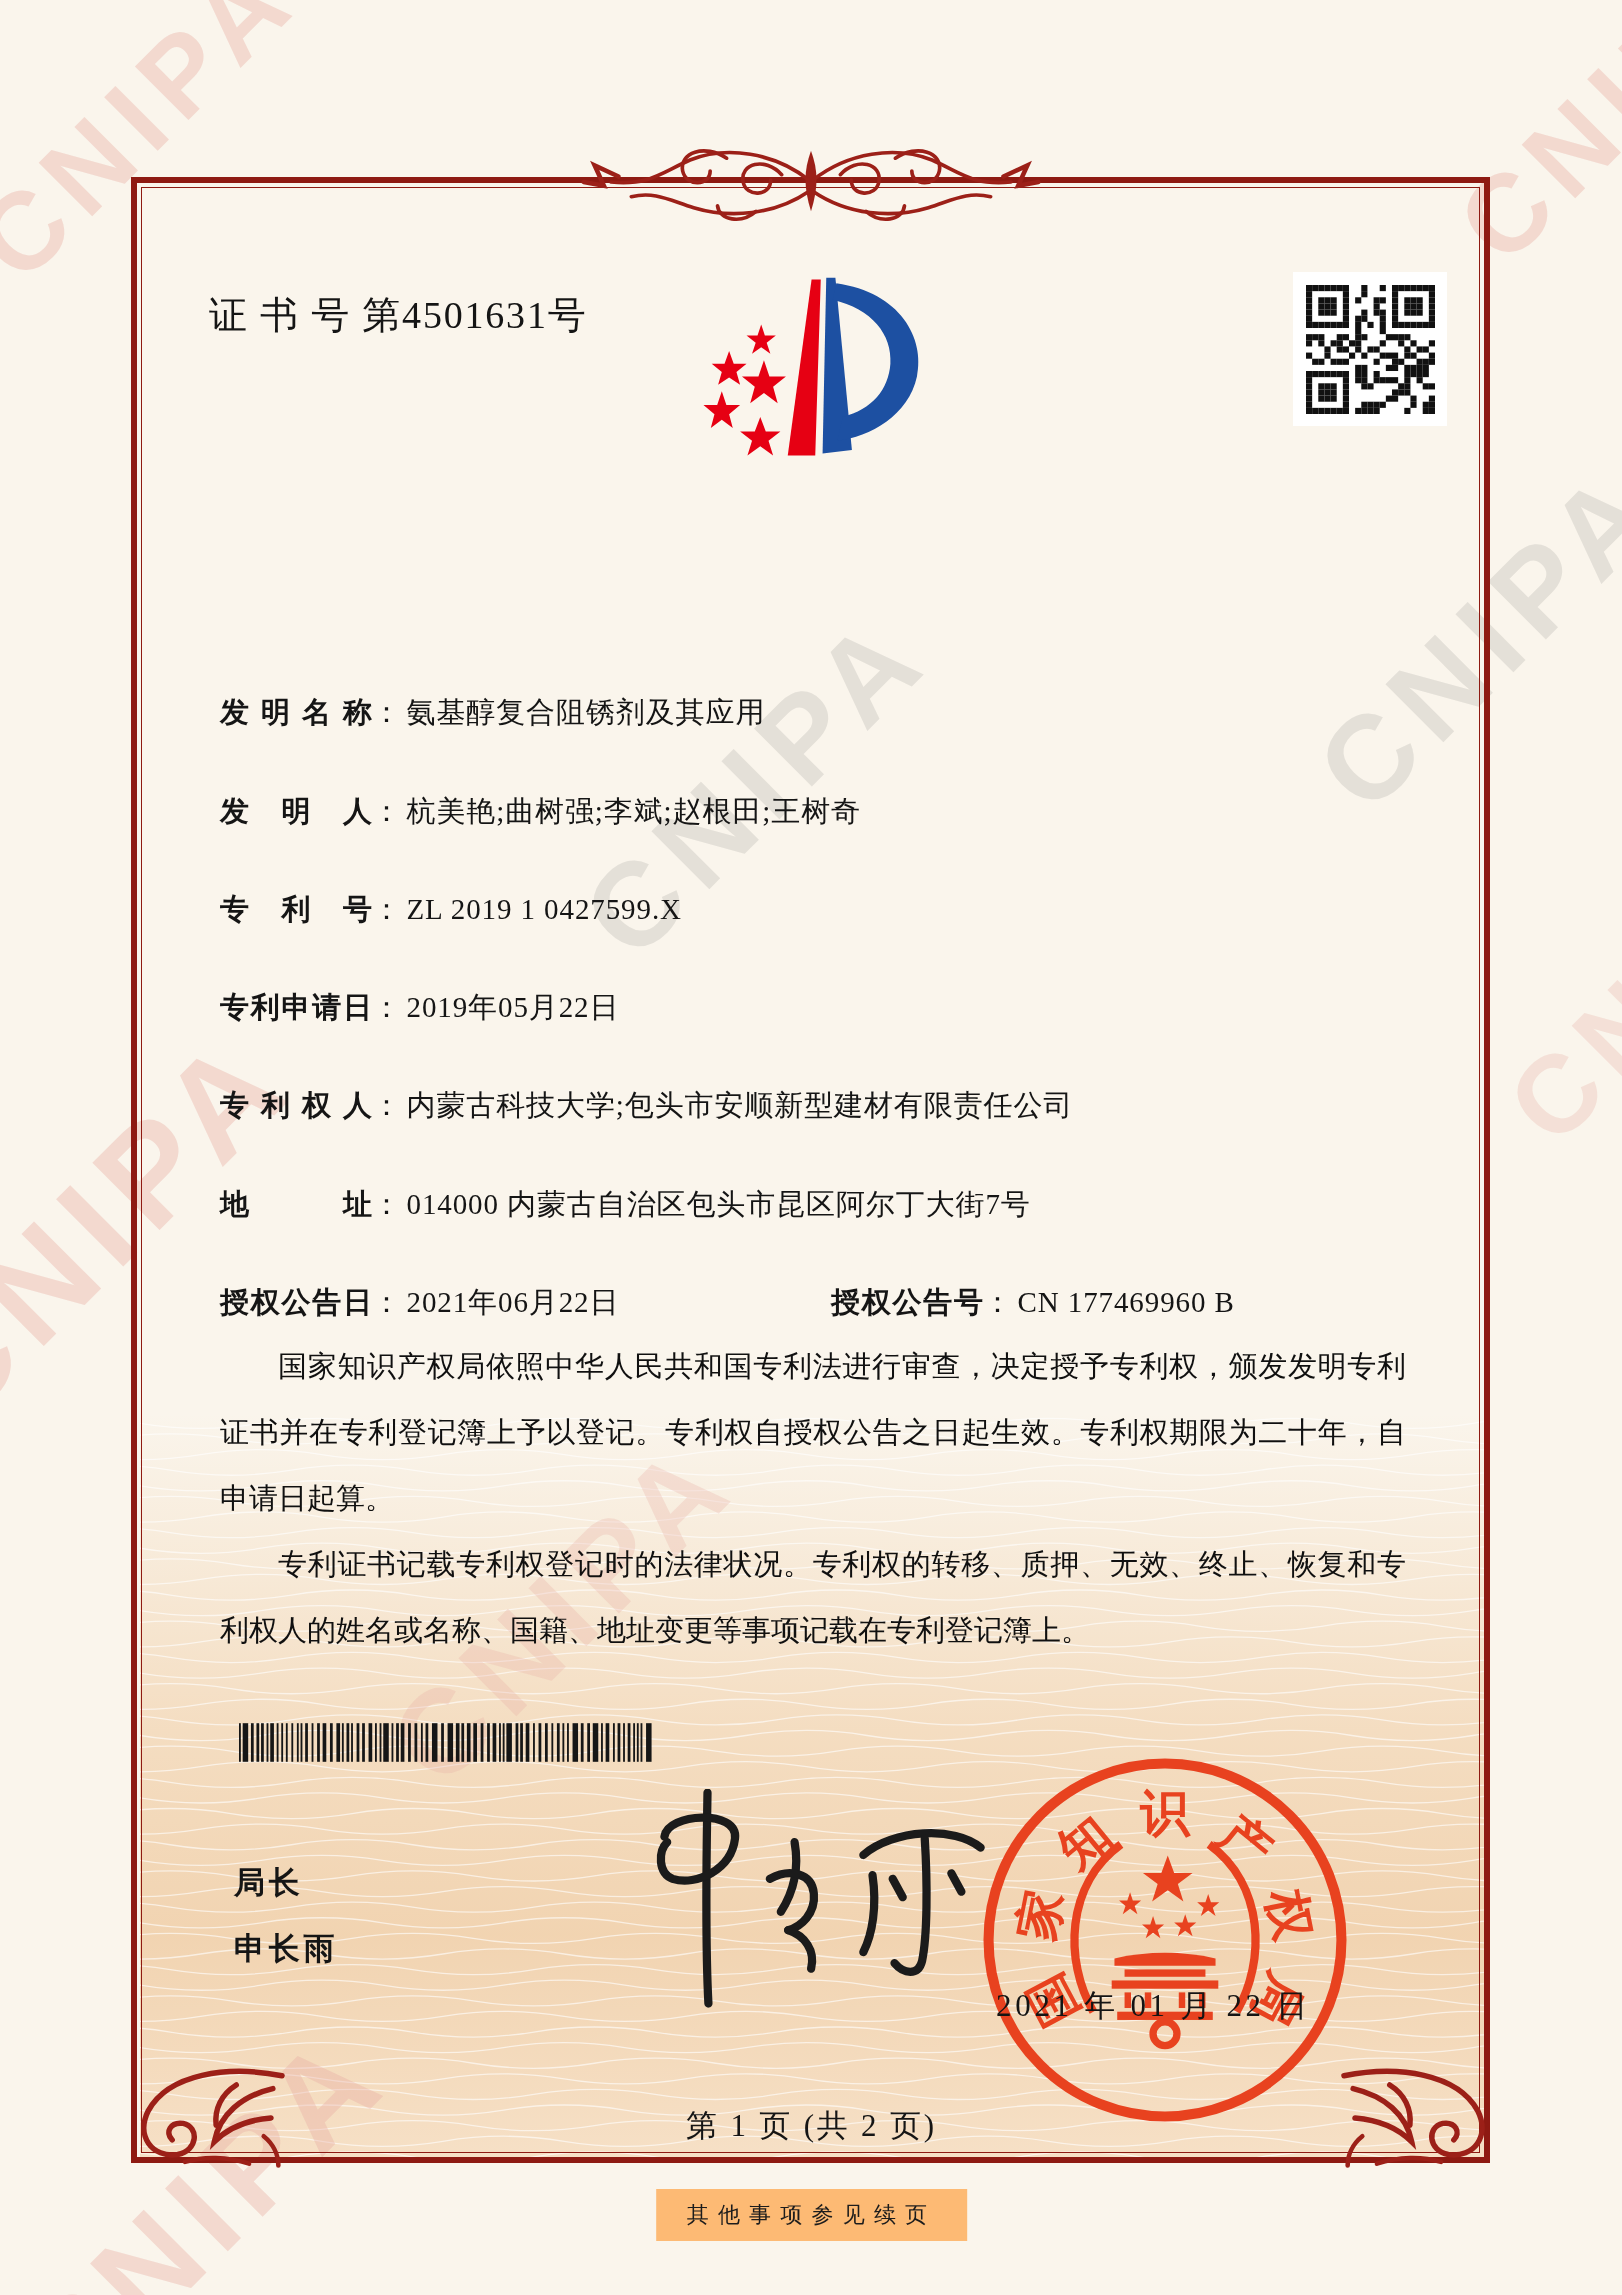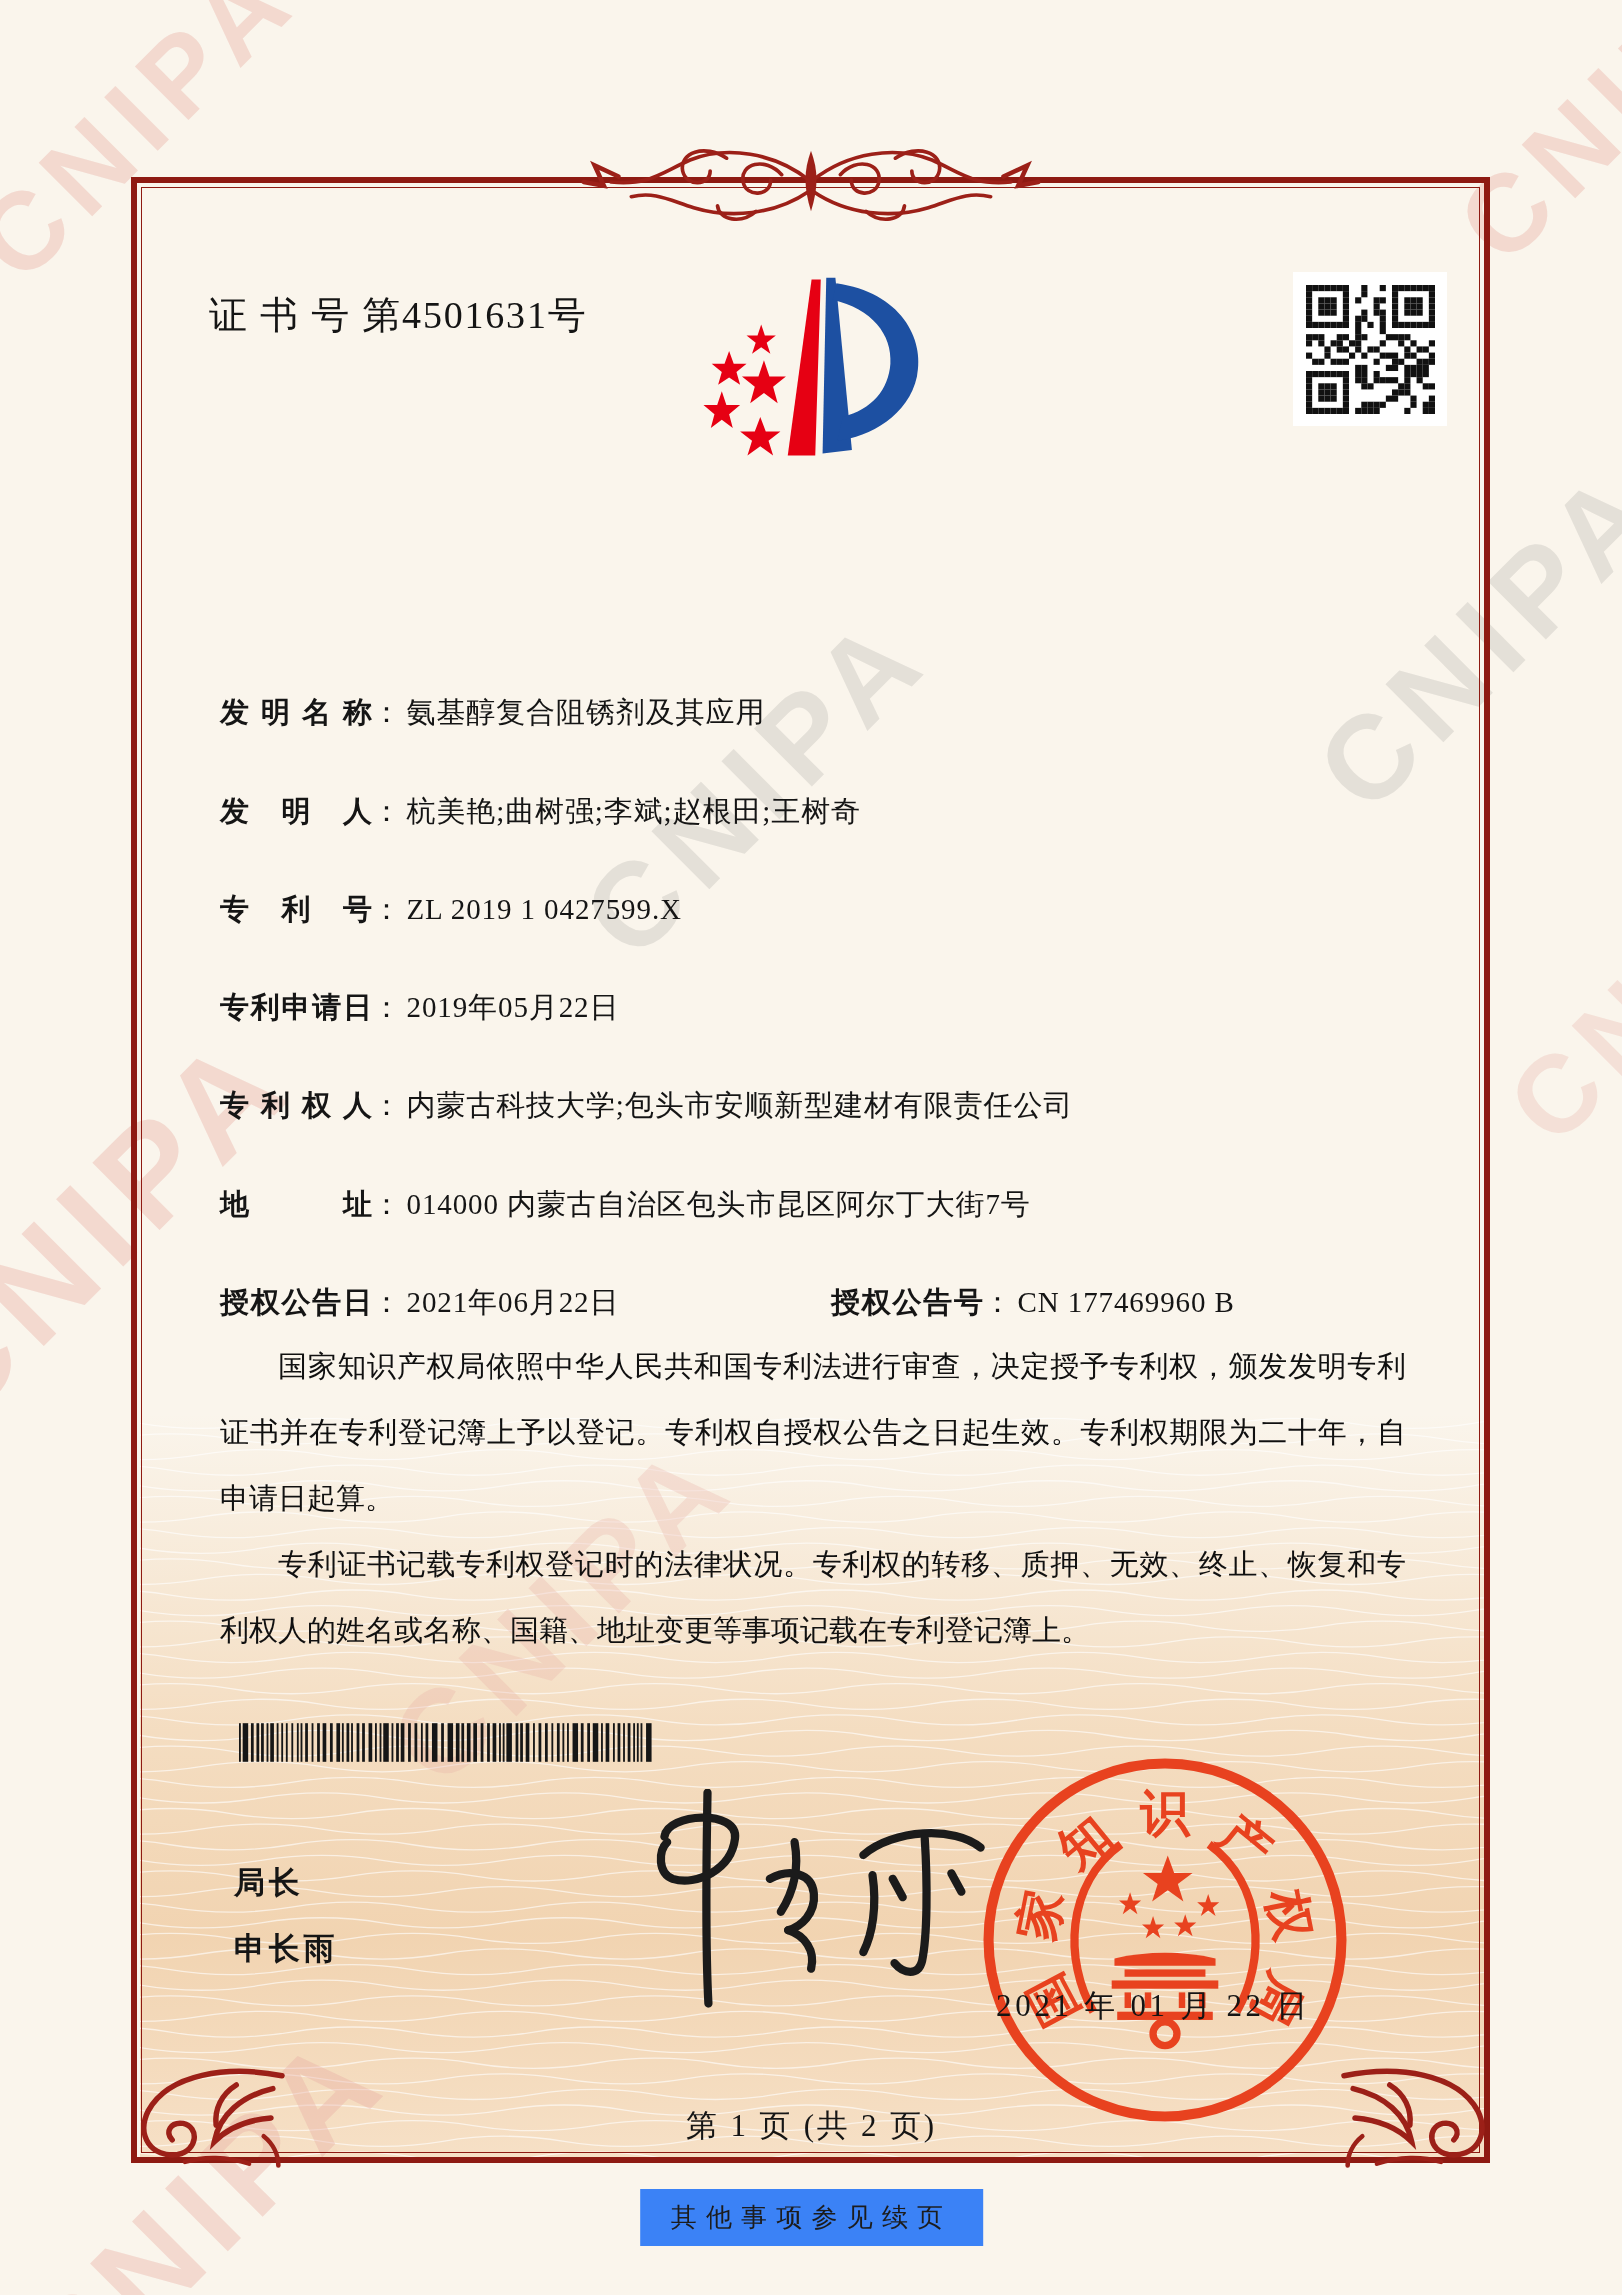--- a/index.html
+++ b/index.html
@@ -66,22 +66,22 @@
   .signature{position:absolute; left:478px; top:1789px; z-index:6;}
   .seal{position:absolute; left:972px; top:1747px; z-index:6;}
   #seal-ring text{fill:#e8421f; font-size:54px; font-weight:bold; text-anchor:middle;
     font-family:"Liberation Serif","DejaVu Serif",serif;}
   .seal-date{position:absolute; left:996px; top:1985px; font-size:31px; letter-spacing:3.7px;
     color:#141414; z-index:7; white-space:nowrap;}
   .page-info{position:absolute; left:0; top:2105px; width:100%; text-align:center;
     font-size:31px; letter-spacing:2.8px; z-index:5;}
   .bottom-note{
     position:absolute; left:50%; transform:translateX(-50%); top:2189px;
-    background:#3b82f6; padding:11px 31px; z-index:5;
-    font-size:26px; letter-spacing:9.2px; white-space:nowrap; color:#1c1c1c;
+    background:#fdba74; padding:11px 31px; z-index:5;
+    font-size:22px; letter-spacing:9.2px; white-space:nowrap; color:#1c1c1c;
   }
 </style>
 </head>
 <body>
 
 <div class="page">
 
   <span class="wm pink" style="left:-64px;  top:55px;   font-size:110px;">CNIPA</span>
   <span class="wm pink" style="left:1419px; top:37px;   font-size:110px;">CNIPA</span>
   <span class="wm pink" style="left:-147px; top:1148px; font-size:138px;">CNIPA</span>

